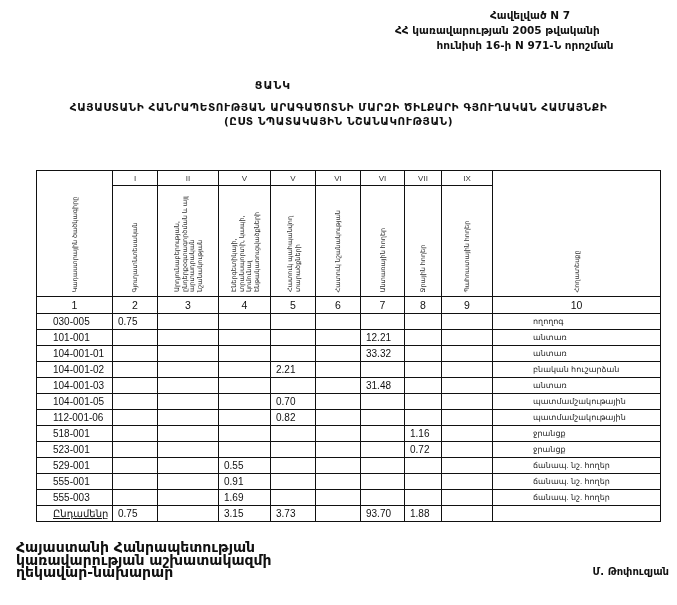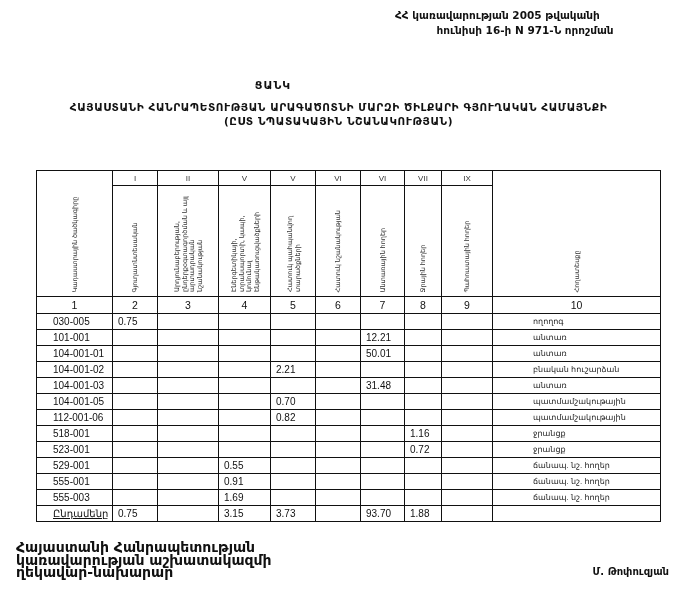--- a/index.html
+++ b/index.html
@@ -31,20 +31,21 @@
   .row td.name { padding-left: 40px; font-size: 8px; color: #222; }
   .row.total td.code { text-decoration: underline; }
   .sign-left { position: absolute; top: 541px; left: 16px; font-size: 14px; font-weight: bold;
                line-height: 12.5px; }
   .sign-right { position: absolute; top: 566px; right: 8px; font-size: 10px; font-weight: bold; }
 </style>
 </head>
 <body>
 
 <div class="annex">
+  <div class="l1">Հավելված N 7</div>
   <div class="l2">ՀՀ կառավարության 2005 թվականի</div>
   <div>հունիսի 16-ի N 971-Ն որոշման</div>
 </div>
 
 <div class="doc-kind">ՑԱՆԿ</div>
 
 <div class="doc-title">
   <div>ՀԱՅԱՍՏԱՆԻ ՀԱՆՐԱՊԵՏՈՒԹՅԱՆ ԱՐԱԳԱԾՈՏՆԻ ՄԱՐԶԻ ԾԻԼՔԱՐԻ ԳՅՈՒՂԱԿԱՆ ՀԱՄԱՅՆՔԻ</div>
   <div>(ԸՍՏ ՆՊԱՏԱԿԱՅԻՆ ՆՇԱՆԱԿՈՒԹՅԱՆ)</div>
 </div>
@@ -143,21 +144,21 @@
         <td class="num"></td>
         <td class="name">անտառ</td>
       </tr>
       <tr class="row">
         <td class="code">104-001-01</td>
         <td class="num"></td>
         <td class="num"></td>
         <td class="num"></td>
         <td class="num"></td>
         <td class="num"></td>
-        <td class="num">50.01</td>
+        <td class="num">33.32</td>
         <td class="num"></td>
         <td class="num"></td>
         <td class="name">անտառ</td>
       </tr>
       <tr class="row">
         <td class="code">104-001-02</td>
         <td class="num"></td>
         <td class="num"></td>
         <td class="num"></td>
         <td class="num">2.21</td>

